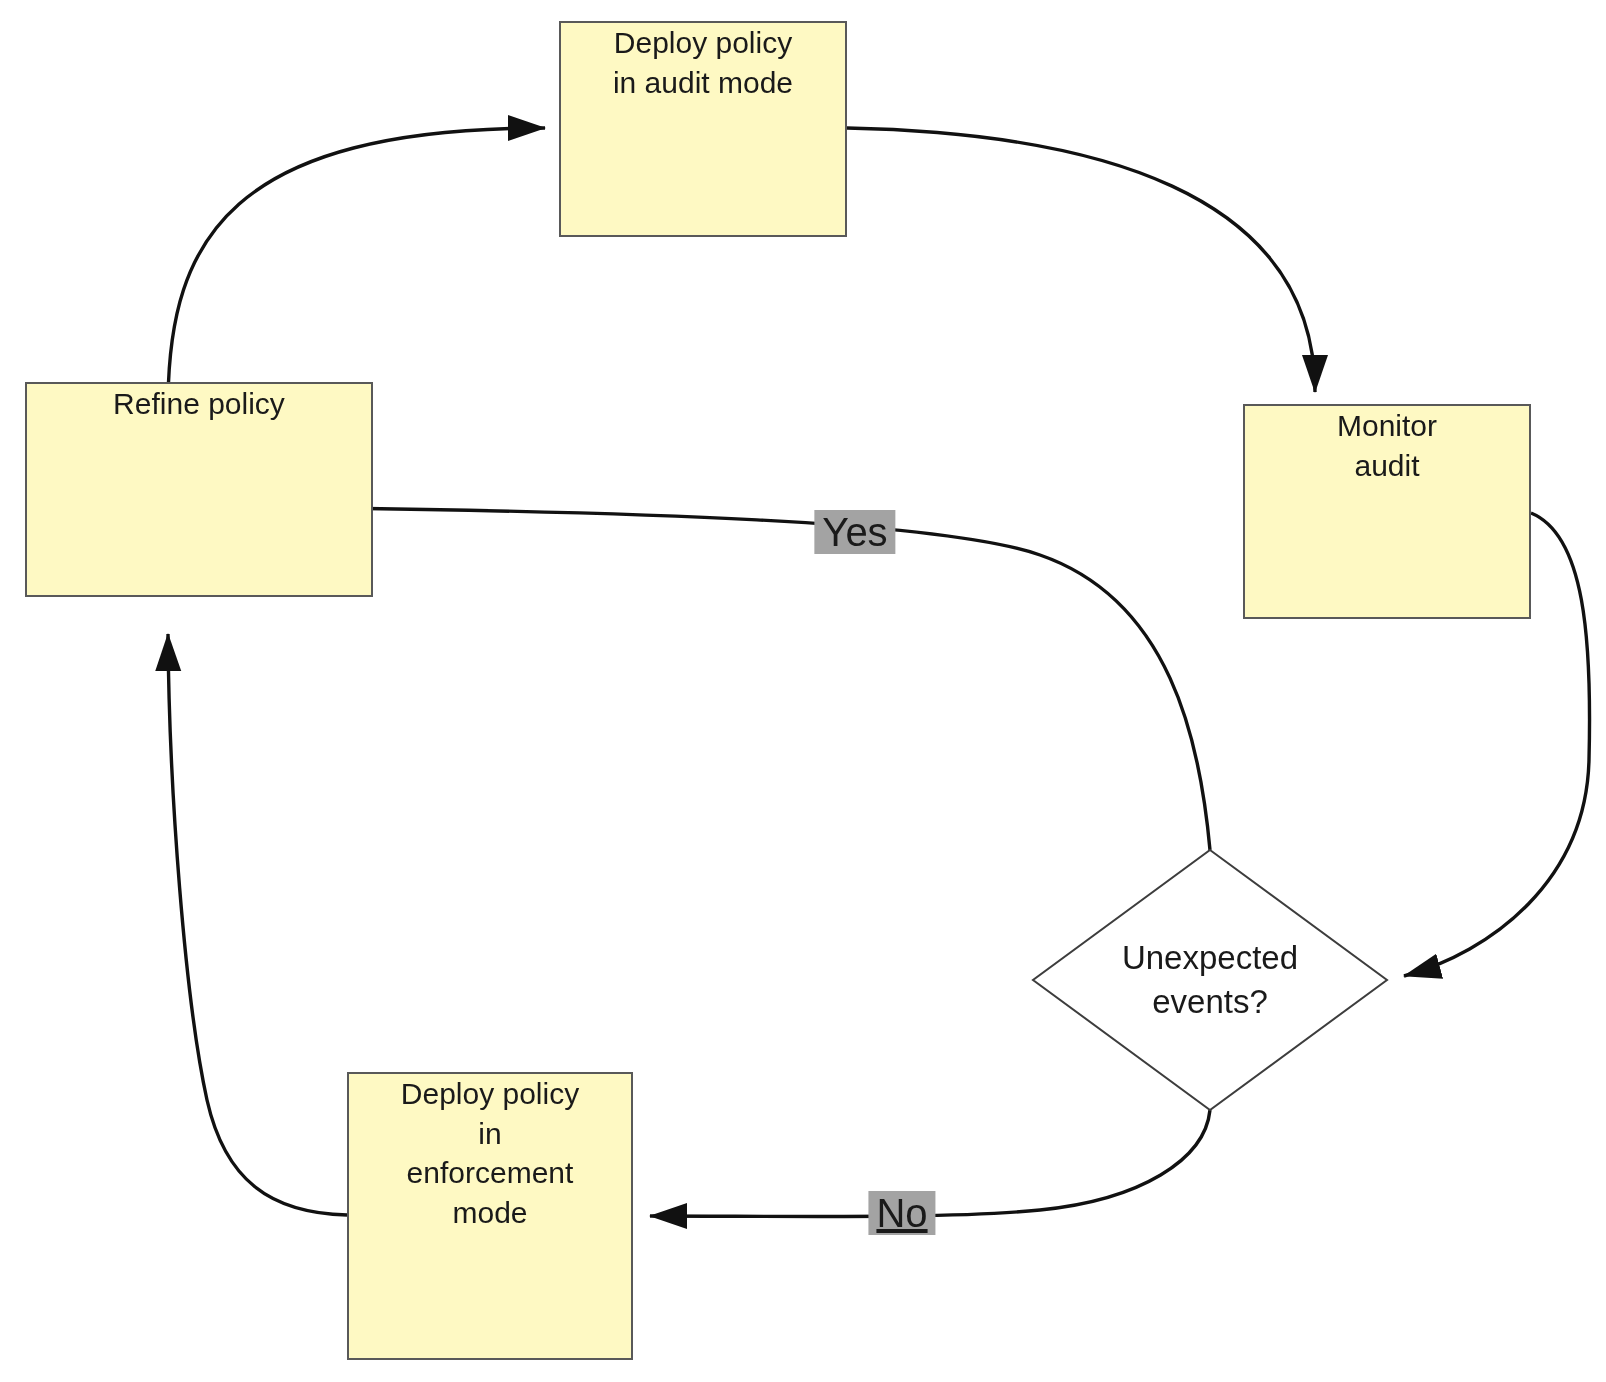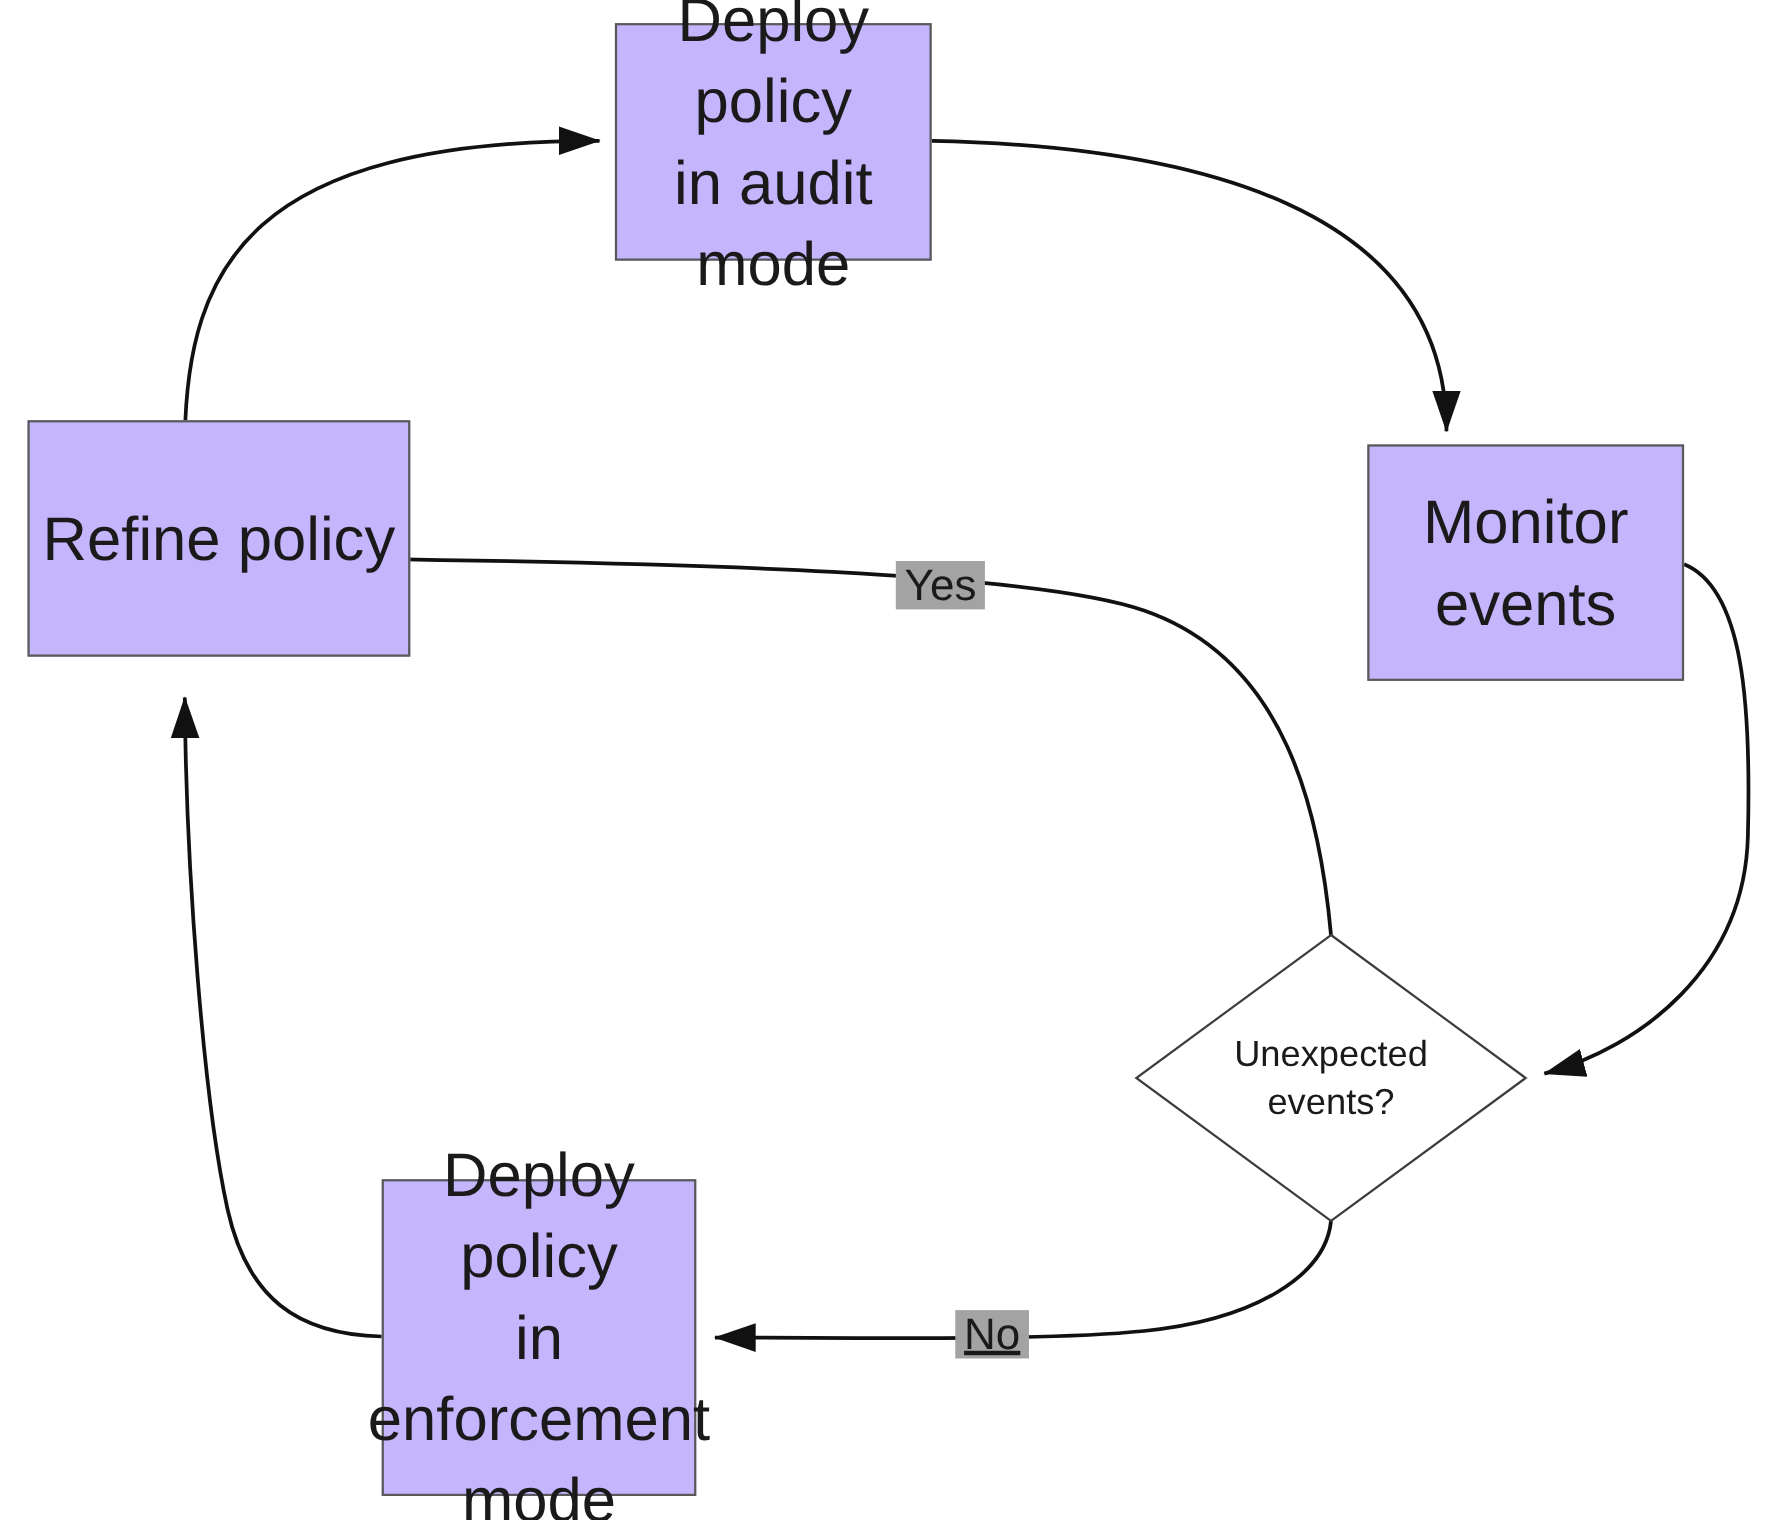--- a/index.html
+++ b/index.html
@@ -25,28 +25,28 @@
     height: 1382px;
   }
   svg .edge {
     fill: none;
     stroke: #111111;
     stroke-width: 3.4px;
   }
   .node {
     position: absolute;
     box-sizing: border-box;
-    background: #c4b5fd;
+    background: #fef9c3;
     border: 2px solid #595959;
     display: flex;
-    align-items: center;
+    align-items: flex-start;
     justify-content: center;
     text-align: center;
     color: #1a1a1a;
-    font-size: 56px;
+    font-size: 30px;
     line-height: 1.32;
     white-space: pre-line;
   }
   .node-refine   { left: 25px;   top: 382px;  width: 348px; height: 215px; }
   .node-audit    { left: 559px;  top: 21px;   width: 288px; height: 216px; }
   .node-monitor  { left: 1243px; top: 404px;  width: 288px; height: 215px; }
   .node-enforce  { left: 347px;  top: 1072px; width: 286px; height: 288px; }
   .diamond-label {
     position: absolute;
     left: 1060px;
@@ -102,21 +102,21 @@
     <polygon points="1210,850 1387,980 1210,1110 1033,980" fill="#ffffff" stroke="#3d3d3d" stroke-width="2"></polygon>
   </svg>
 
   <div class="node node-audit">
     <span>Deploy policy
 in audit mode</span>
   </div>
 
   <div class="node node-monitor">
     <span>Monitor
-events</span>
+audit</span>
   </div>
 
   <div class="diamond-label">
     <span>Unexpected
 events?</span>
   </div>
 
   <div class="node node-refine">
     <span>Refine policy</span>
   </div>

